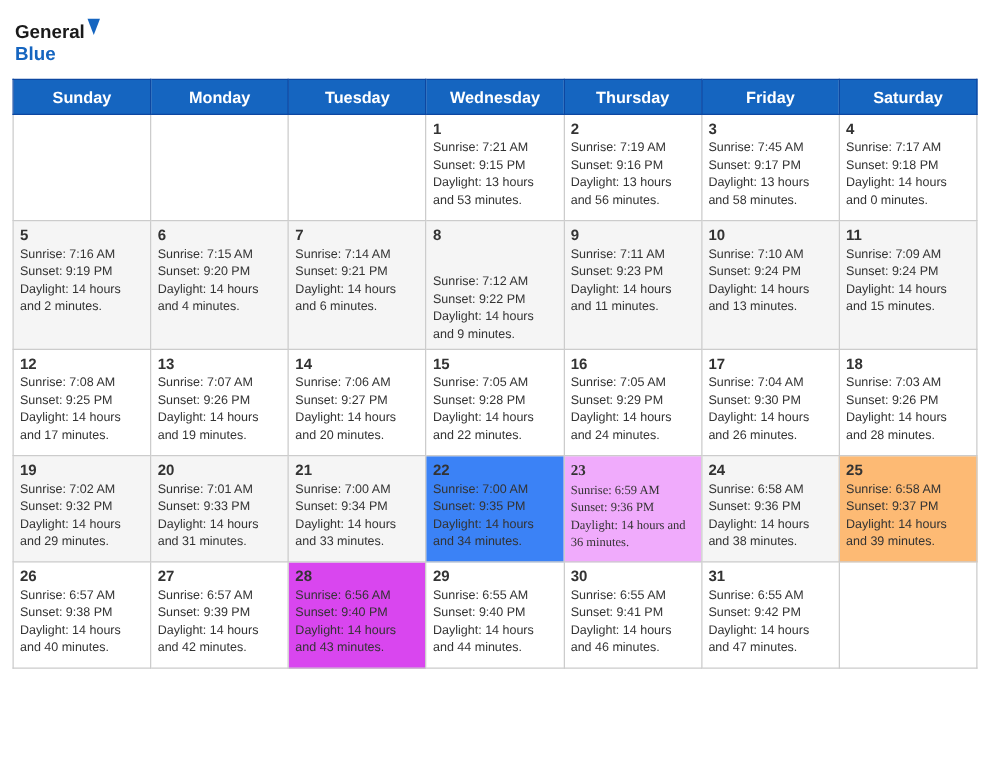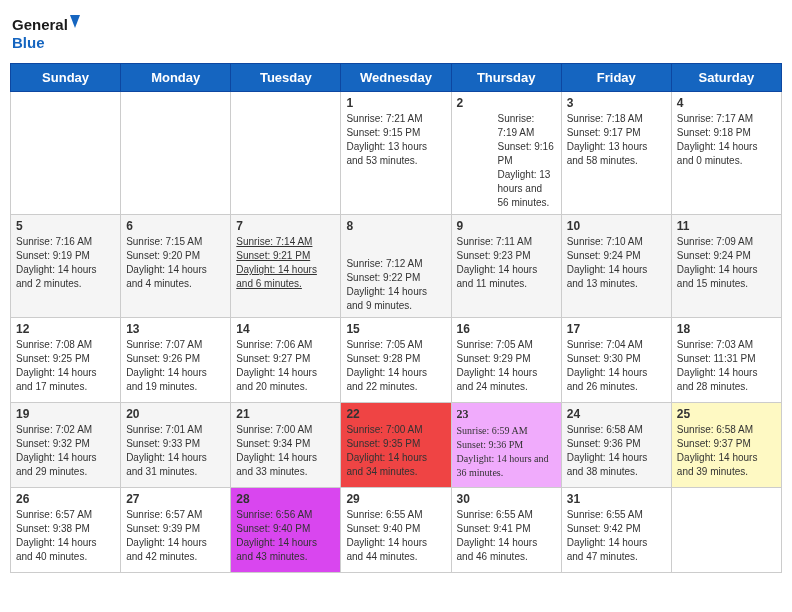--- a/index.html
+++ b/index.html
@@ -114,27 +114,27 @@
         <td class="empty-cell" style="background-color: rgb(255, 255, 255);"></td>
         <td class="empty-cell" style="background-color: rgb(255, 255, 255);"></td>
         <td style="background-color: rgb(255, 255, 255);">
           <span class="day-number">1</span>
           <div class="cell-info" style="white-space: pre-line;">Sunrise: 7:21 AM
 Sunset: 9:15 PM
 Daylight: 13 hours and 53 minutes.</div>
         </td>
         <td style="background-color: rgb(255, 255, 255);">
           <span class="day-number">2</span>
-          <div class="cell-info" style="white-space: pre-line; margin-left: 41px;">Sunrise: 7:19 AM
+          <div class="cell-info" style="white-space: pre-line;">Sunrise: 7:19 AM
 Sunset: 9:16 PM
 Daylight: 13 hours and 56 minutes.</div>
         </td>
         <td style="background-color: rgb(255, 255, 255);">
           <span class="day-number">3</span>
-          <div class="cell-info" style="white-space: pre-line;">Sunrise: 7:18 AM
+          <div class="cell-info" style="white-space: pre-line;">Sunrise: 7:45 AM
 Sunset: 9:17 PM
 Daylight: 13 hours and 58 minutes.</div>
         </td>
         <td style="background-color: rgb(255, 255, 255);">
           <span class="day-number">4</span>
           <div class="cell-info" style="white-space: pre-line;">Sunrise: 7:17 AM
 Sunset: 9:18 PM
 Daylight: 14 hours and 0 minutes.</div>
         </td>
       </tr>
@@ -146,21 +146,21 @@
 Daylight: 14 hours and 2 minutes.</div>
         </td>
         <td style="background-color: rgb(245, 245, 245);">
           <span class="day-number">6</span>
           <div class="cell-info" style="white-space: pre-line;">Sunrise: 7:15 AM
 Sunset: 9:20 PM
 Daylight: 14 hours and 4 minutes.</div>
         </td>
         <td style="background-color: rgb(245, 245, 245);">
           <span class="day-number">7</span>
-          <div class="cell-info" style="white-space: pre-line; text-decoration: underline;">Sunrise: 7:14 AM
+          <div class="cell-info" style="white-space: pre-line;">Sunrise: 7:14 AM
 Sunset: 9:21 PM
 Daylight: 14 hours and 6 minutes.</div>
         </td>
         <td style="background-color: rgb(245, 245, 245);">
           <span class="day-number">8</span>
           <div class="cell-info" style="white-space: pre-line; margin-top: 24px;">Sunrise: 7:12 AM
 Sunset: 9:22 PM
 Daylight: 14 hours and 9 minutes.</div>
         </td>
         <td style="background-color: rgb(245, 245, 245);">
@@ -215,21 +215,21 @@
         </td>
         <td style="background-color: rgb(255, 255, 255);">
           <span class="day-number">17</span>
           <div class="cell-info" style="white-space: pre-line;">Sunrise: 7:04 AM
 Sunset: 9:30 PM
 Daylight: 14 hours and 26 minutes.</div>
         </td>
         <td style="background-color: rgb(255, 255, 255);">
           <span class="day-number">18</span>
           <div class="cell-info" style="white-space: pre-line;">Sunrise: 7:03 AM
-Sunset: 11:31 PM
+Sunset: 9:26 PM
 Daylight: 14 hours and 28 minutes.</div>
         </td>
       </tr>
       <tr>
         <td style="background-color: rgb(245, 245, 245);">
           <span class="day-number">19</span>
           <div class="cell-info" style="white-space: pre-line;">Sunrise: 7:02 AM
 Sunset: 9:32 PM
 Daylight: 14 hours and 29 minutes.</div>
         </td>
@@ -238,39 +238,39 @@
           <div class="cell-info" style="white-space: pre-line;">Sunrise: 7:01 AM
 Sunset: 9:33 PM
 Daylight: 14 hours and 31 minutes.</div>
         </td>
         <td style="background-color: rgb(245, 245, 245);">
           <span class="day-number">21</span>
           <div class="cell-info" style="white-space: pre-line;">Sunrise: 7:00 AM
 Sunset: 9:34 PM
 Daylight: 14 hours and 33 minutes.</div>
         </td>
-        <td style="background-color: #ef4444; margin-left: 32px;">
+        <td style="background-color: #3b82f6; margin-left: 32px;">
           <span class="day-number">22</span>
           <div class="cell-info" style="white-space: pre-line;">Sunrise: 7:00 AM
 Sunset: 9:35 PM
 Daylight: 14 hours and 34 minutes.</div>
         </td>
         <td style="background-color: #f0abfc; font-family: Liberation Serif, serif;">
           <span class="day-number">23</span>
           <div class="cell-info" style="white-space: pre-line;">Sunrise: 6:59 AM
 Sunset: 9:36 PM
 Daylight: 14 hours and 36 minutes.</div>
         </td>
         <td style="background-color: rgb(245, 245, 245);">
           <span class="day-number">24</span>
           <div class="cell-info" style="white-space: pre-line;">Sunrise: 6:58 AM
 Sunset: 9:36 PM
 Daylight: 14 hours and 38 minutes.</div>
         </td>
-        <td style="background-color: #fef9c3; margin-top: 28px;">
+        <td style="background-color: #fdba74; margin-top: 28px;">
           <span class="day-number">25</span>
           <div class="cell-info" style="white-space: pre-line;">Sunrise: 6:58 AM
 Sunset: 9:37 PM
 Daylight: 14 hours and 39 minutes.</div>
         </td>
       </tr>
       <tr>
         <td style="background-color: rgb(255, 255, 255);">
           <span class="day-number">26</span>
           <div class="cell-info" style="white-space: pre-line;">Sunrise: 6:57 AM

